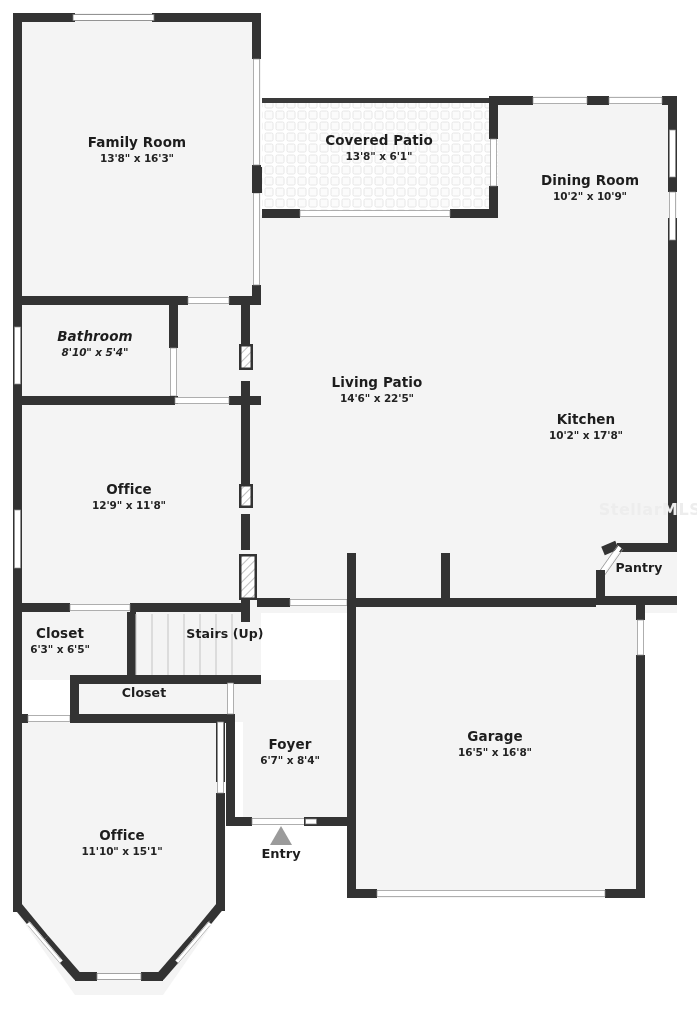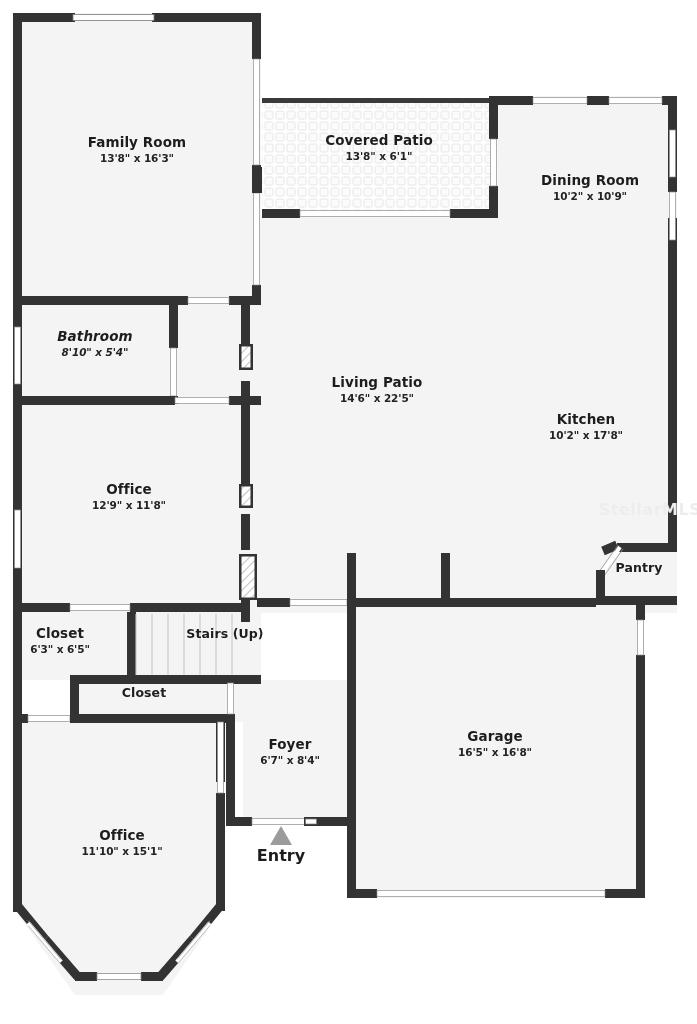--- a/index.html
+++ b/index.html
@@ -45,21 +45,21 @@
     font-weight: 700;
     color: #232323;
     letter-spacing: -0.1px;
     line-height: 1.3;
     margin-top: 1px;
   }
   .room-name.small { font-size: 12.5px; }
   .entry-label {
     position: absolute;
     transform: translateX(-50%);
-    font-size: 16px;
+    font-size: 13px;
     font-weight: 700;
     color: #1d1d1d;
     white-space: nowrap;
   }
   .footer-note {
     position: absolute;
     left: 0;
     width: 697px;
     text-align: center;
     font-size: 7.4px;

